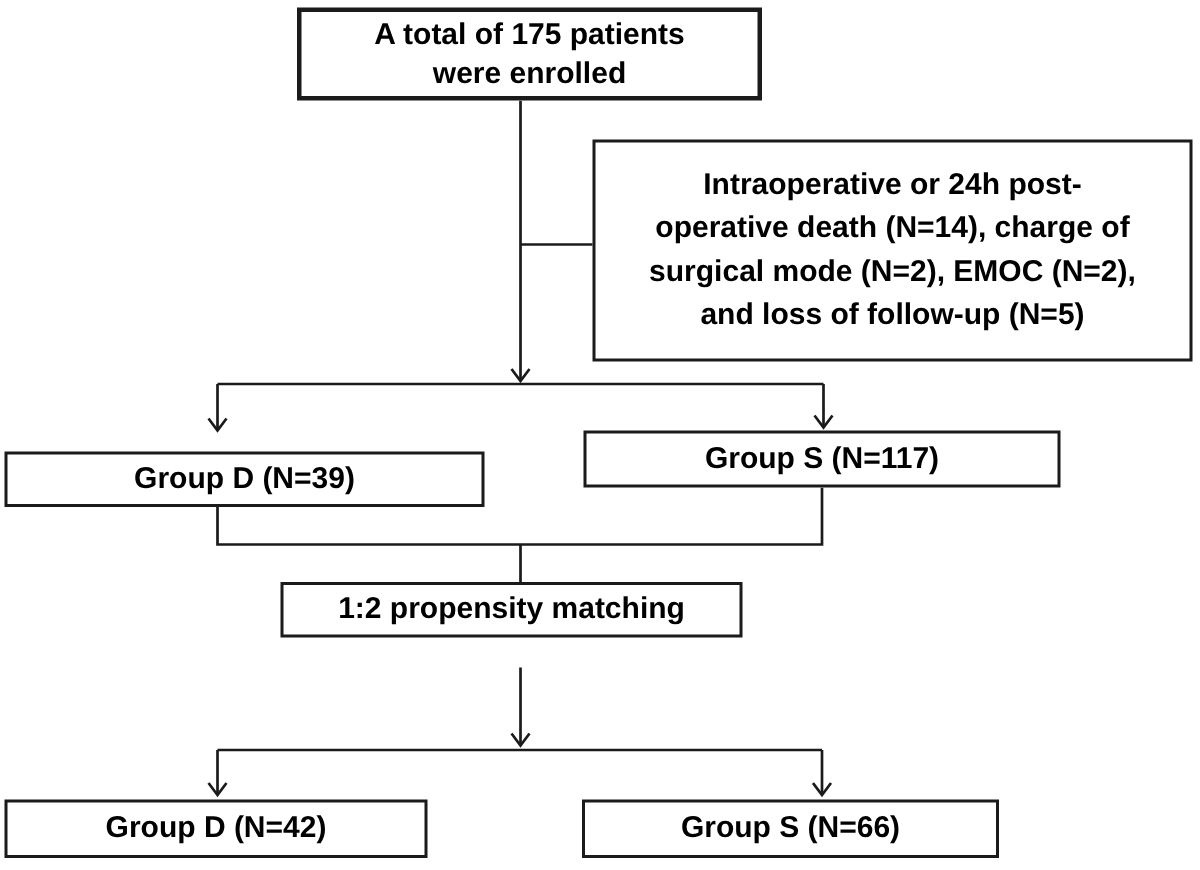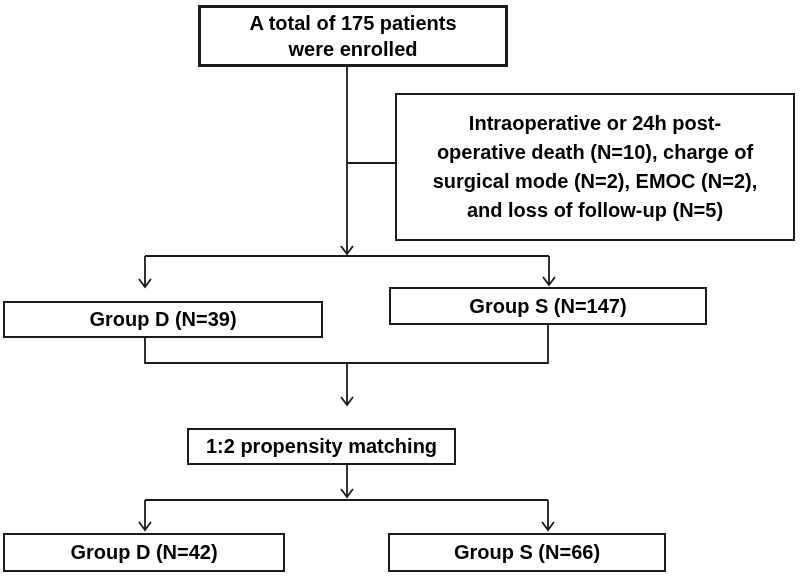--- a/index.html
+++ b/index.html
@@ -51,21 +51,21 @@
     font-weight: 700;
     color: var(--text);
     font-size: 20px;
   }
   .box .tline { display: block; }
 
   #box-enrolled   { left: 198px; top: 5px;   width: 310px; height: 62px;  border-width: 3px; line-height: 26px; }
   #box-excluded   { left: 395px; top: 93px;  width: 400px; height: 148px; line-height: 29px; }
   #box-group-d-39 { left: 3px;   top: 301px; width: 320px; height: 37px; }
   #box-group-s-117{ left: 389px; top: 287px; width: 318px; height: 38px; }
-  #box-matching   { left: 187px; top: 428px; width: 269px; height: 37px; }
+  #box-matching   { left: 187px; top: 388px; width: 308px; height: 37px; }
   #box-group-d-36 { left: 3px;   top: 533px; width: 282px; height: 39px; }
   #box-group-s-66 { left: 388px; top: 533px; width: 278px; height: 39px; }
 </style>
 </head>
 <body>
 
 <div class="canvas">
 
   <svg class="connectors" viewBox="0 0 800 580" aria-hidden="true">
     <defs>
@@ -87,31 +87,31 @@
     <line x1="548" y1="500" x2="548" y2="530" marker-end="url(#arrowhead)"></line>
   </svg>
 
   <div class="box" id="box-enrolled">
     <span class="tline">A total of 175 patients</span>
     <span class="tline">were enrolled</span>
   </div>
 
   <div class="box" id="box-excluded">
     <span class="tline">Intraoperative or 24h post-</span>
-    <span class="tline">operative death (N=10), charge of</span>
+    <span class="tline">operative death (N=14), charge of</span>
     <span class="tline">surgical mode (N=2), EMOC (N=2),</span>
     <span class="tline">and loss of follow-up (N=5)</span>
   </div>
 
   <div class="box" id="box-group-d-39">
     <span class="tline">Group D (N=39)</span>
   </div>
 
   <div class="box" id="box-group-s-117">
-    <span class="tline">Group S (N=147)</span>
+    <span class="tline">Group S (N=117)</span>
   </div>
 
   <div class="box" id="box-matching">
     <span class="tline">1:2 propensity matching</span>
   </div>
 
   <div class="box" id="box-group-d-36">
     <span class="tline">Group D (N=42)</span>
   </div>
 

